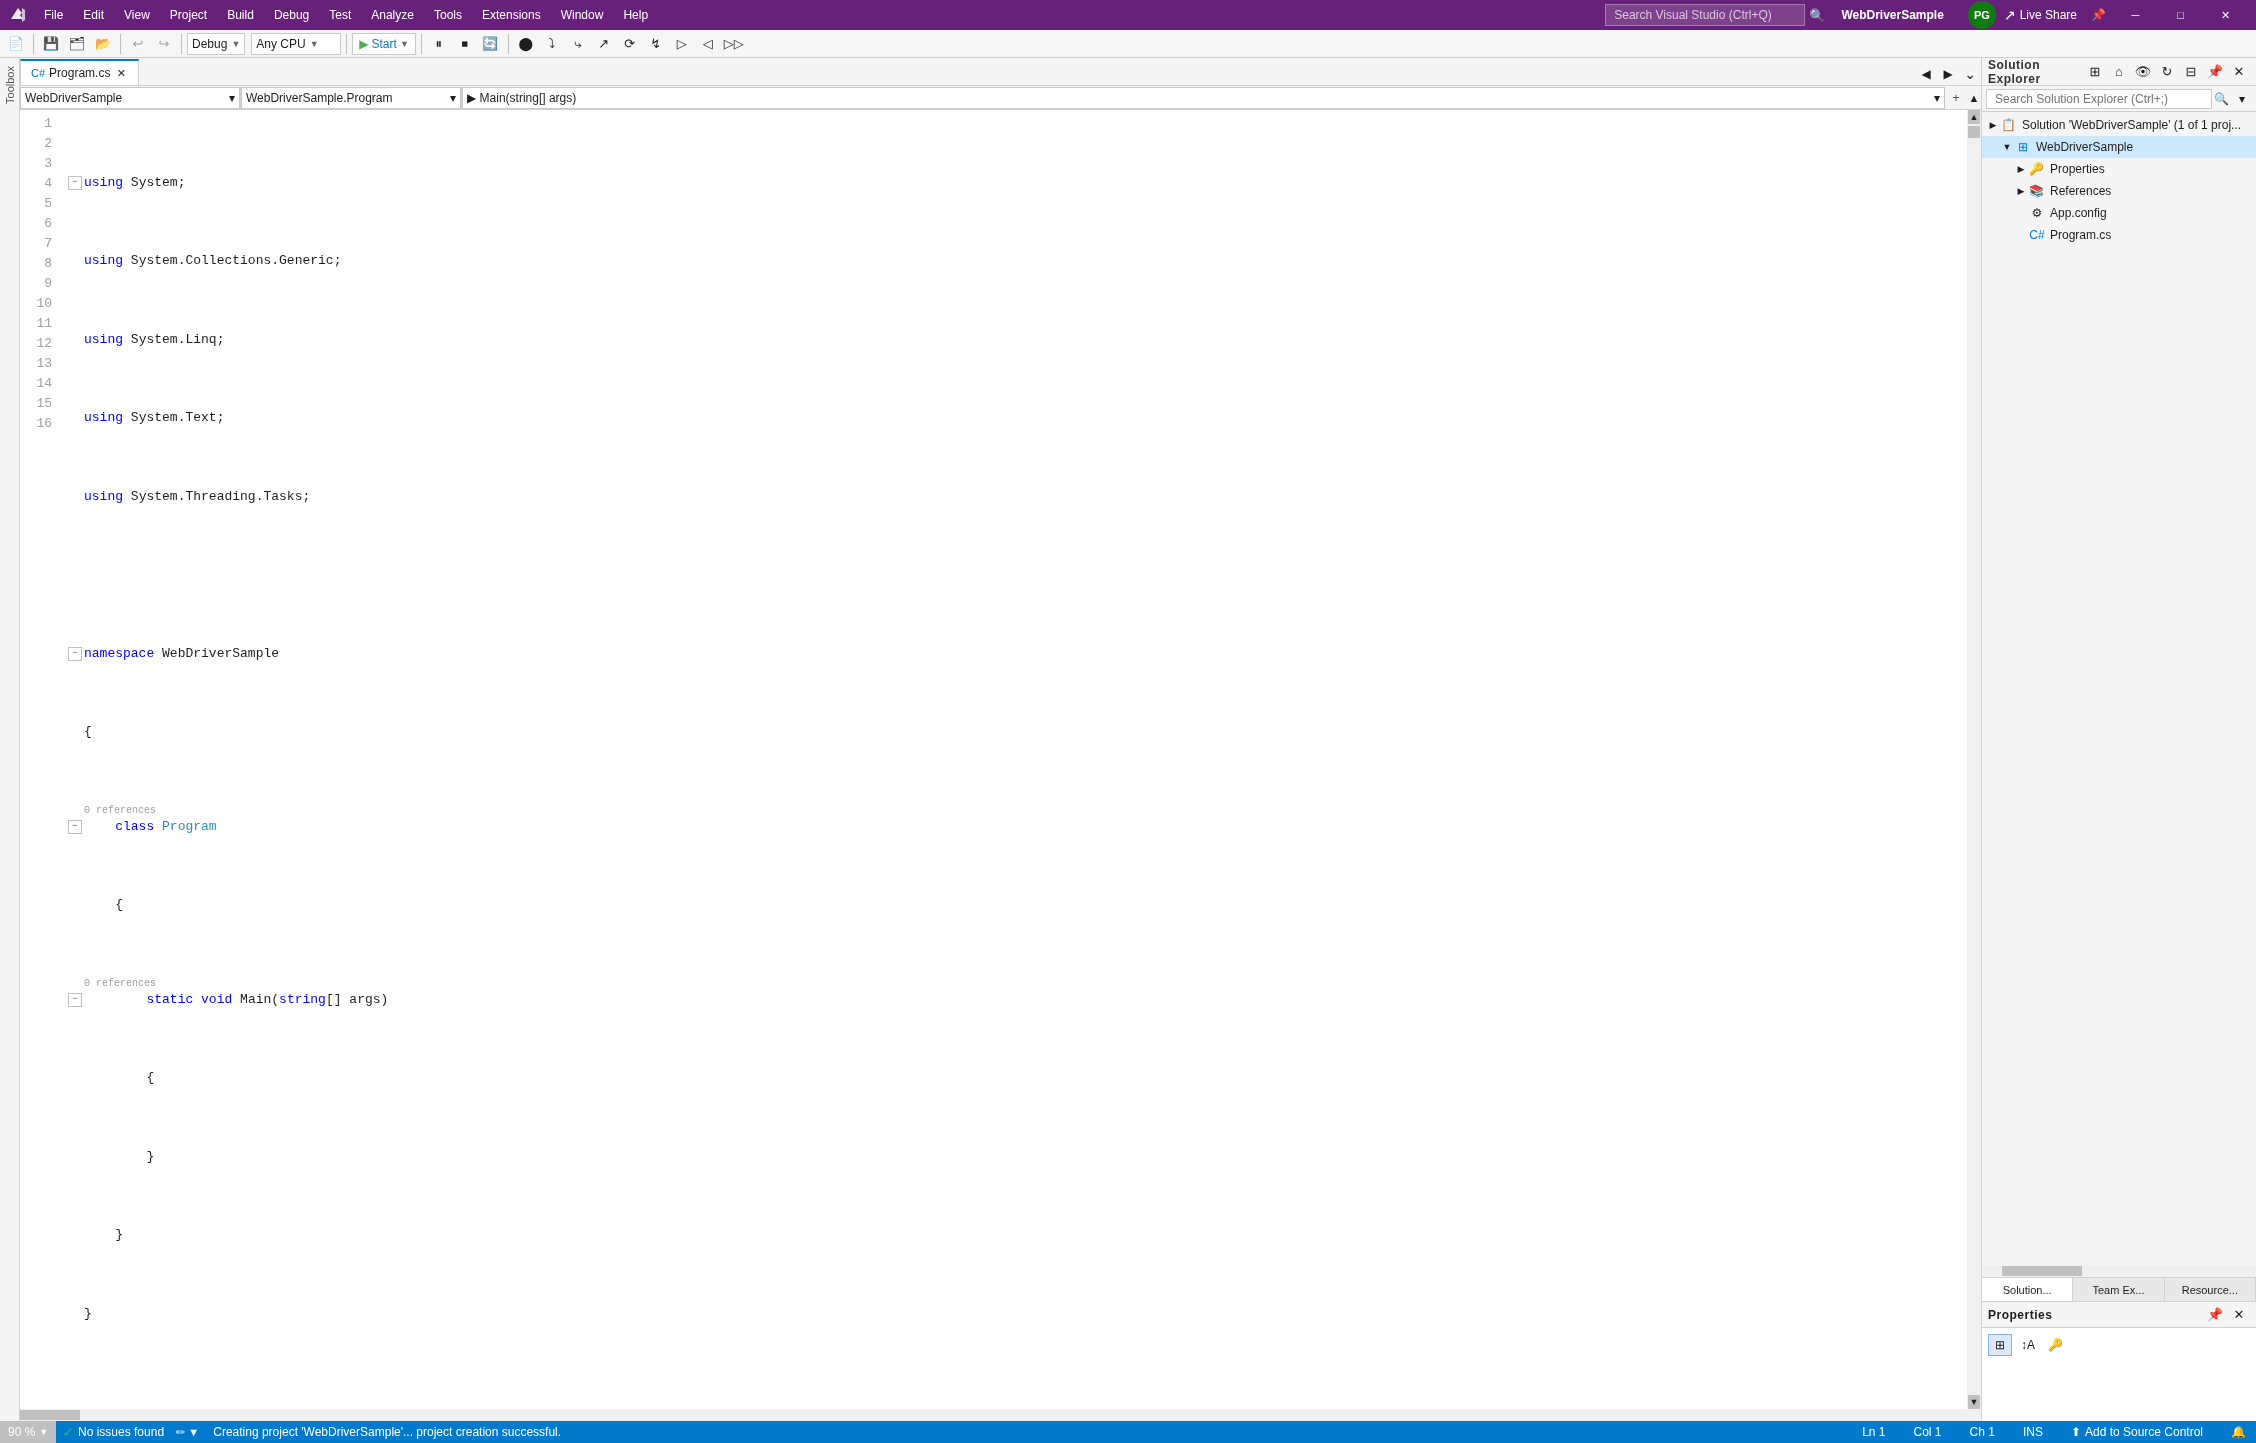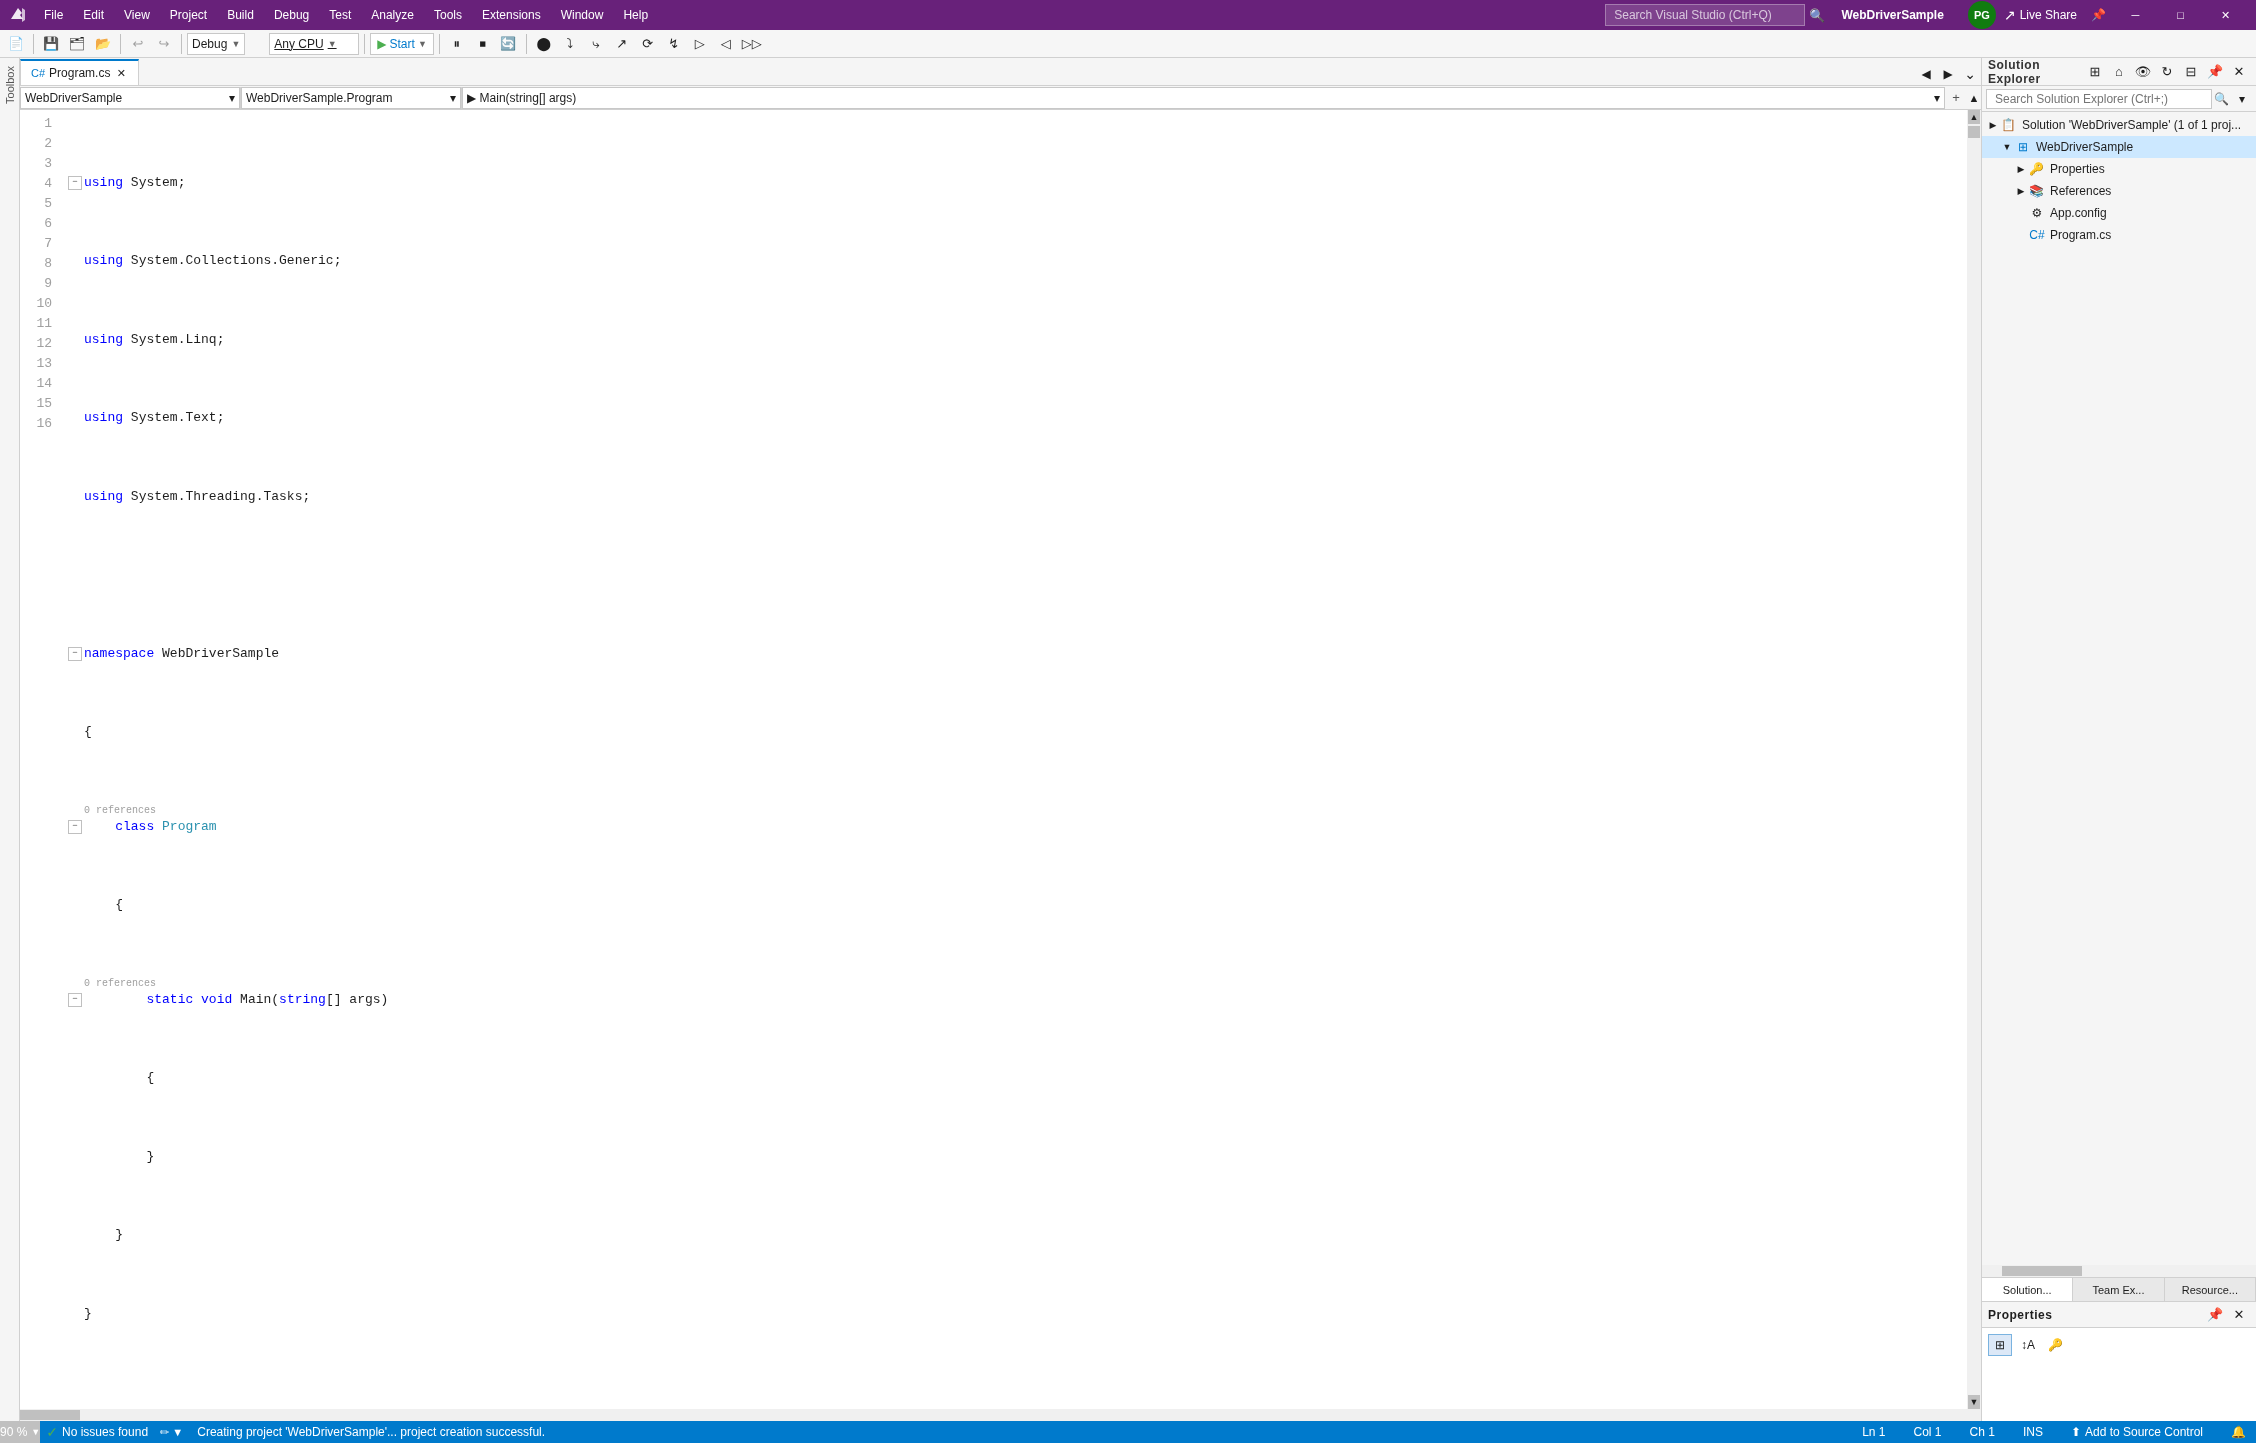--- a/index.html
+++ b/index.html
@@ -164,21 +164,21 @@
   <div class="toolbar-sep"></div>
   <div class="toolbar-btn disabled">↩</div>
   <div class="toolbar-btn disabled">↪</div>
   <div class="toolbar-sep"></div>
 
   <div class="toolbar-dropdown">
     <span>Debug</span>
     <span class="arrow">▼</span>
   </div>
 
-  <div class="toolbar-dropdown" style="margin-left:22px;min-width:90px;text-decoration:underline;">
+  <div class="toolbar-dropdown" style="margin-left:4px;min-width:90px;">
     <span>Any CPU</span>
     <span class="arrow">▼</span>
   </div>
 
   <div class="toolbar-sep"></div>
 
   <div class="start-btn">
     <span class="play">▶</span>
     <span>Start</span>
     <span class="arrow" style="font-size:9px;color:#666;">▼</span>
@@ -445,21 +445,21 @@
           <div class="prop-icon-btn" title="Alphabetical">↕A</div>
           <div class="prop-icon-btn" title="Properties">🔑</div>
         </div>
       </div>
     </div>
 
   </div>
 </div>
 
 <div id="statusbar">
-  <div style="background:#c0c0c0;height:22px;display:flex;align-items:center;padding:0 0;gap:4px;flex-shrink:0;">
+  <div style="background:#c0c0c0;height:22px;display:flex;align-items:center;padding:0 8px;gap:4px;flex-shrink:0;">
     <span>90 %</span>
     <span style="cursor:pointer;font-size:9px;">▼</span>
   </div>
 
   <div style="background:#007acc;display:flex;align-items:center;gap:4px;padding:0 6px;flex-shrink:0;">
     <span style="color:#4caf50;font-size:14px;">✓</span>
     <span style="color:white;">No issues found</span>
   </div>
 
   <div style="background:#007acc;display:flex;align-items:center;gap:2px;padding:0 6px;flex-shrink:0;">

